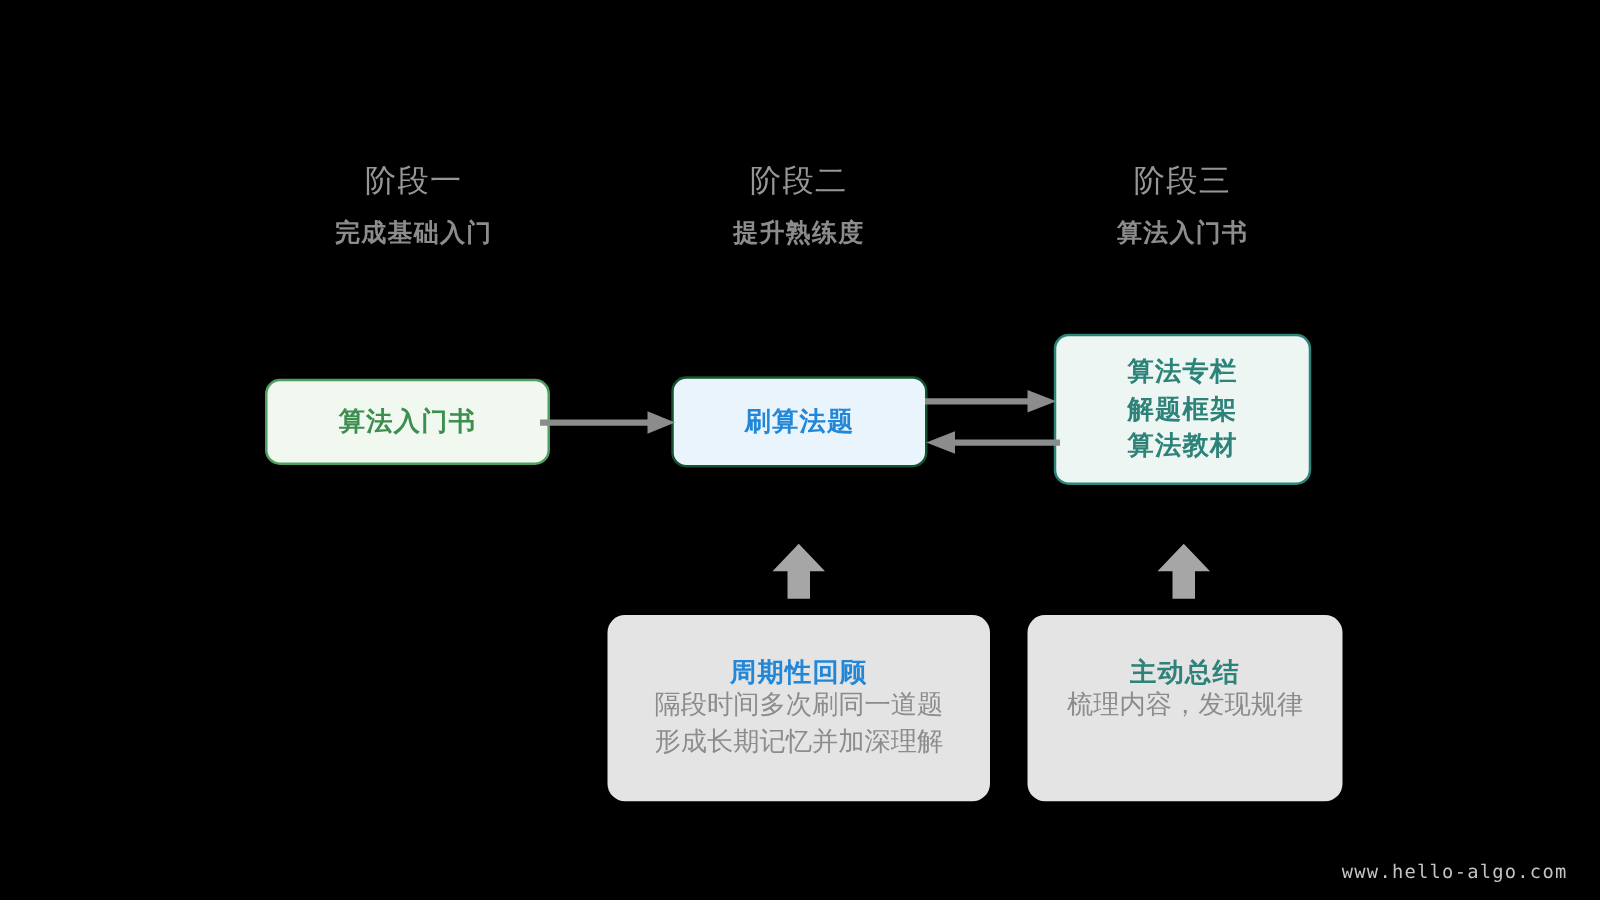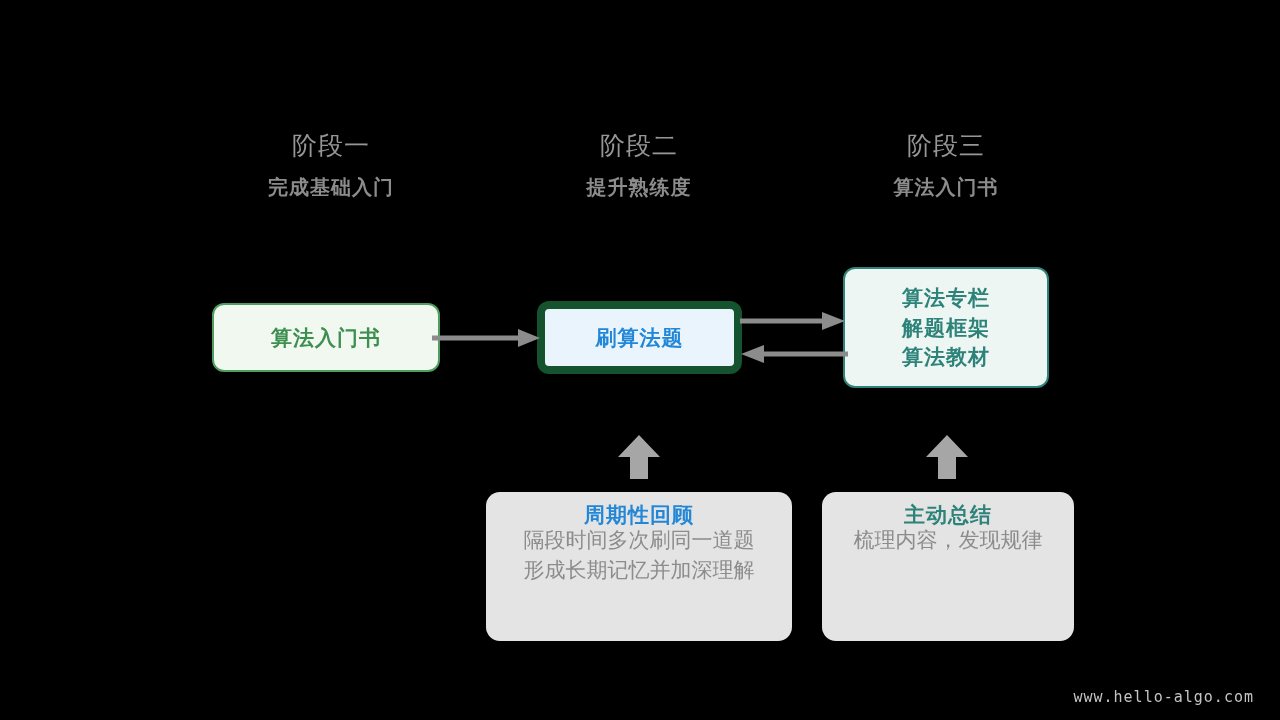--- a/index.html
+++ b/index.html
@@ -59,21 +59,21 @@
   .node-green {
     left: 212px; top: 303px; width: 228px; height: 69px;
     background: #f1f8f0;
     border: 2px solid #4d9e5f;
     color: #3d8f50;
     font-size: 21px;
   }
   .node-blue {
     left: 537px; top: 301px; width: 205px; height: 73px;
     background: #e9f4fd;
-    border: 8px solid #14532d;
+    border: 2px solid #14532d;
     color: #2387d8;
     font-size: 21px;
   }
   .node-teal {
     left: 843px; top: 267px; width: 206px; height: 121px;
     background: #edf6f3;
     border: 2px solid #2d8379;
     color: #2d8379;
     font-size: 21px;
     align-items: center;
@@ -83,21 +83,21 @@
   .card {
     position: absolute;
     box-sizing: border-box;
     border-radius: 14px;
     background: #e4e4e4;
     display: flex;
     flex-direction: column;
     align-items: center;
     top: 492px;
     height: 149px;
-    padding-top: 12px;
+    padding-top: 36px;
   }
   .card-1 { left: 486px; width: 306px; }
   .card-2 { left: 822px; width: 252px; }
   .card-title {
     font-size: 21px;
     font-weight: bold;
     letter-spacing: 1px;
     line-height: 1;
     white-space: nowrap;
   }

